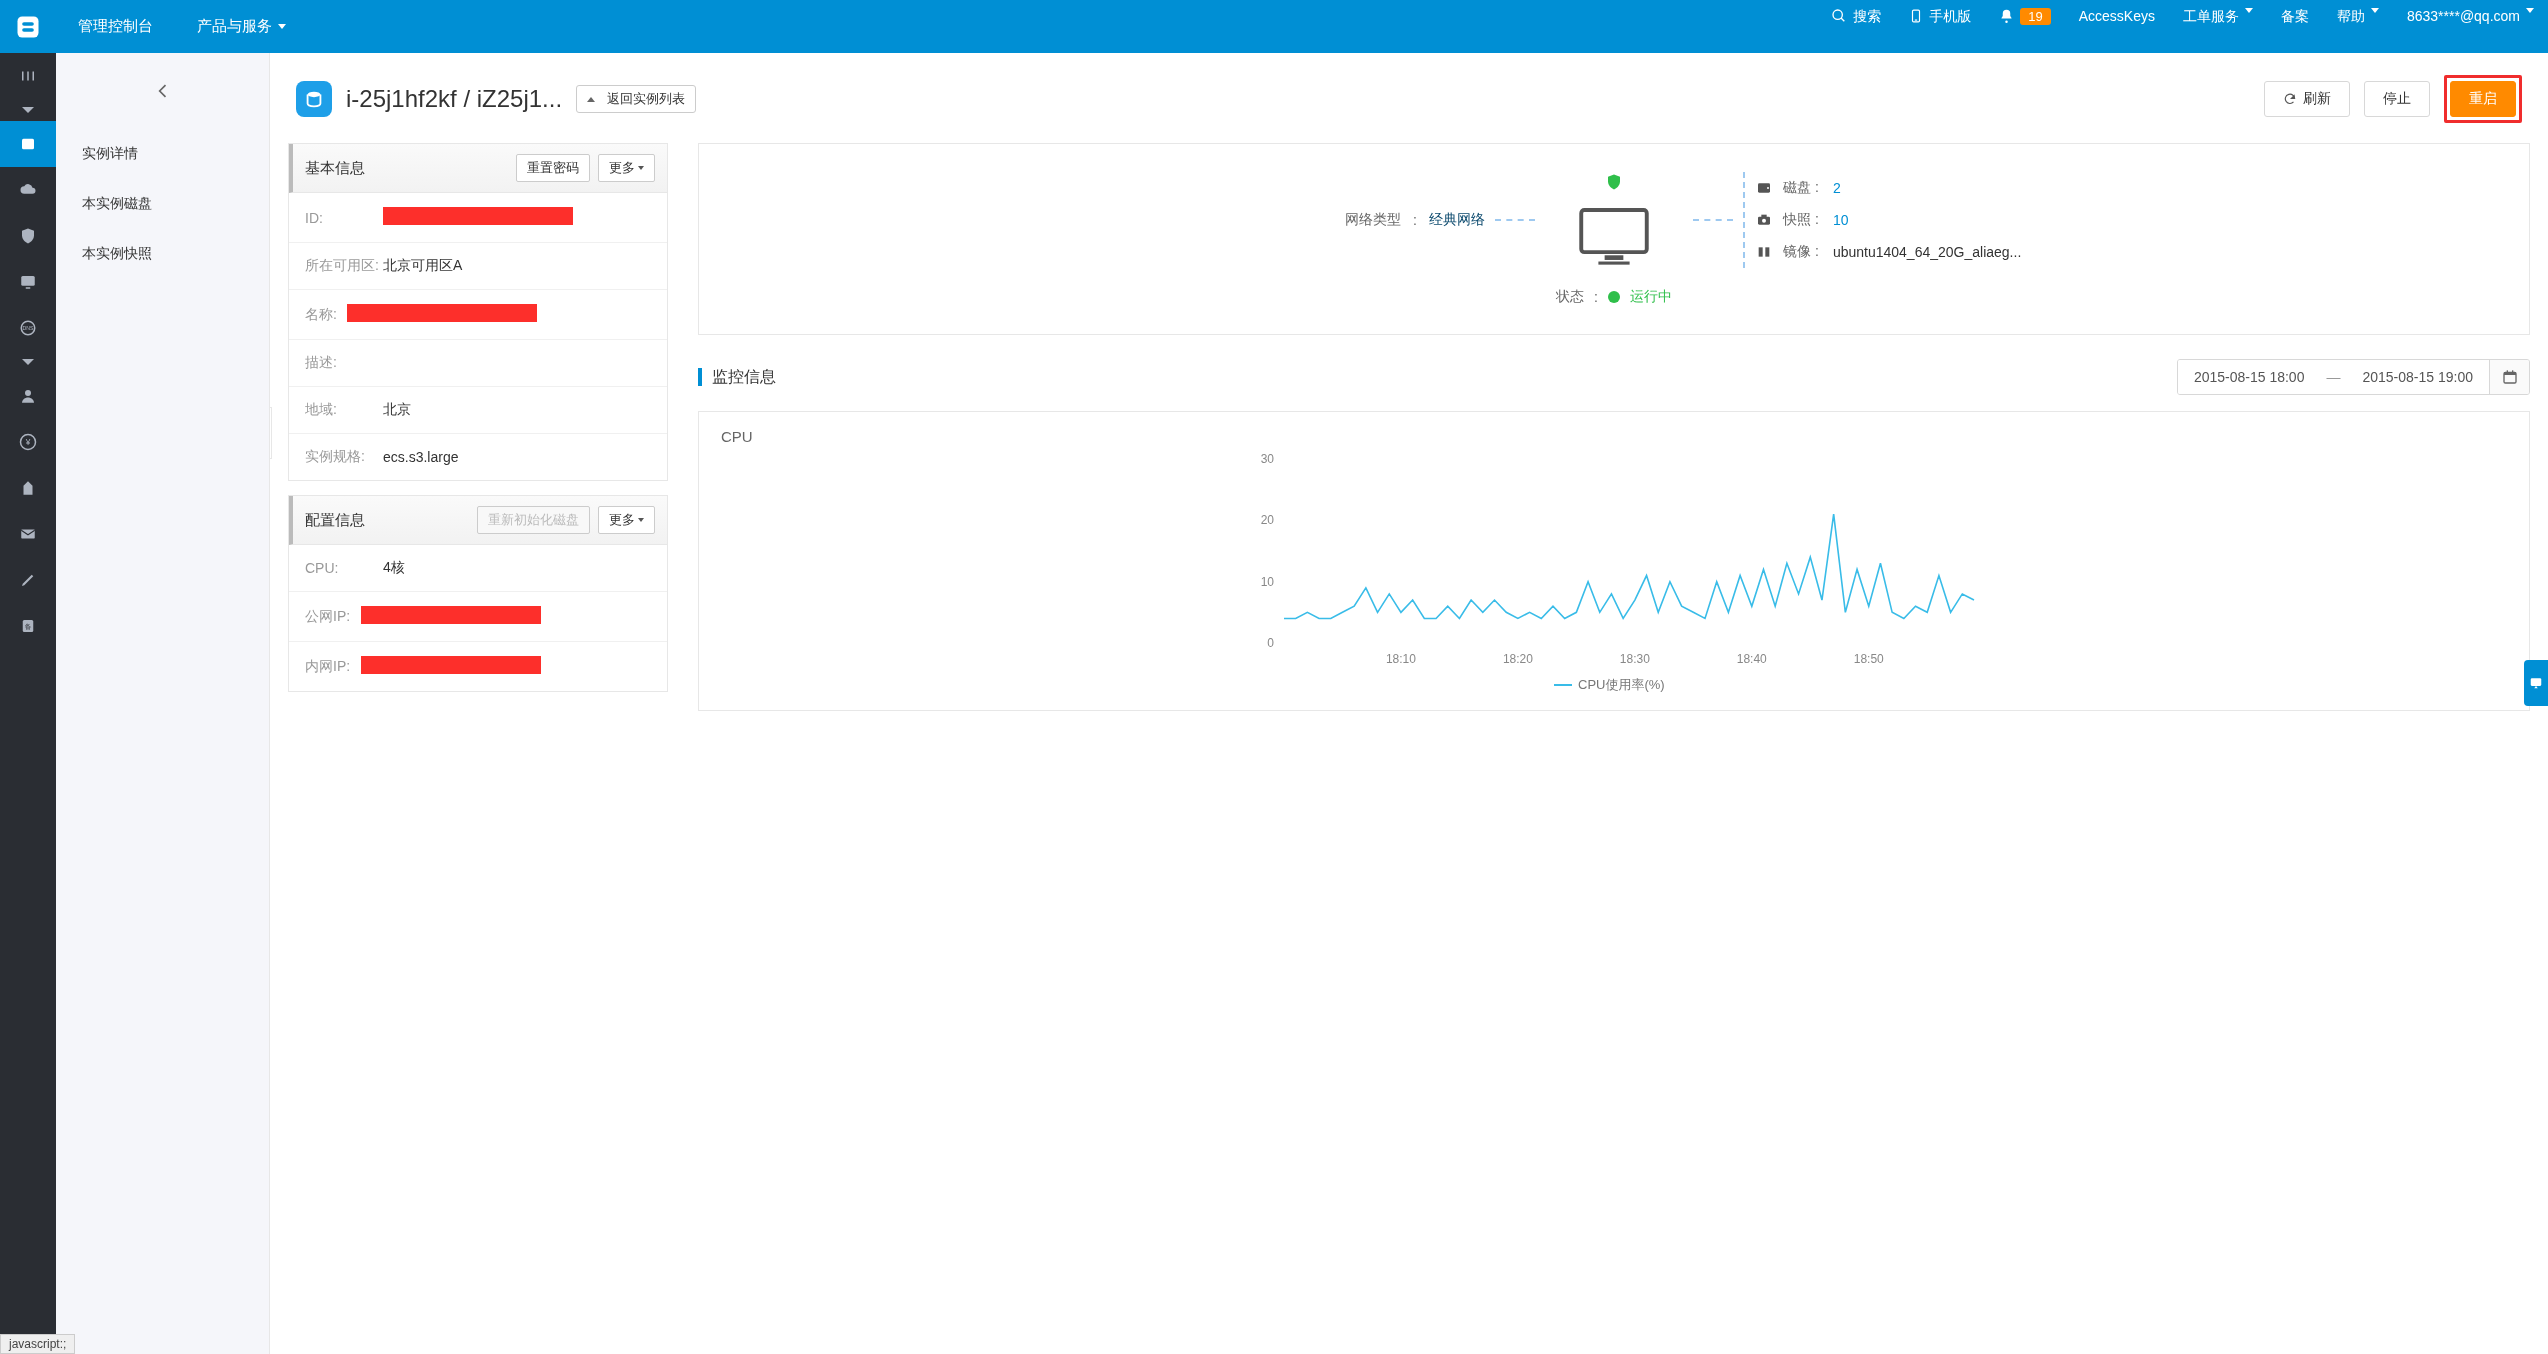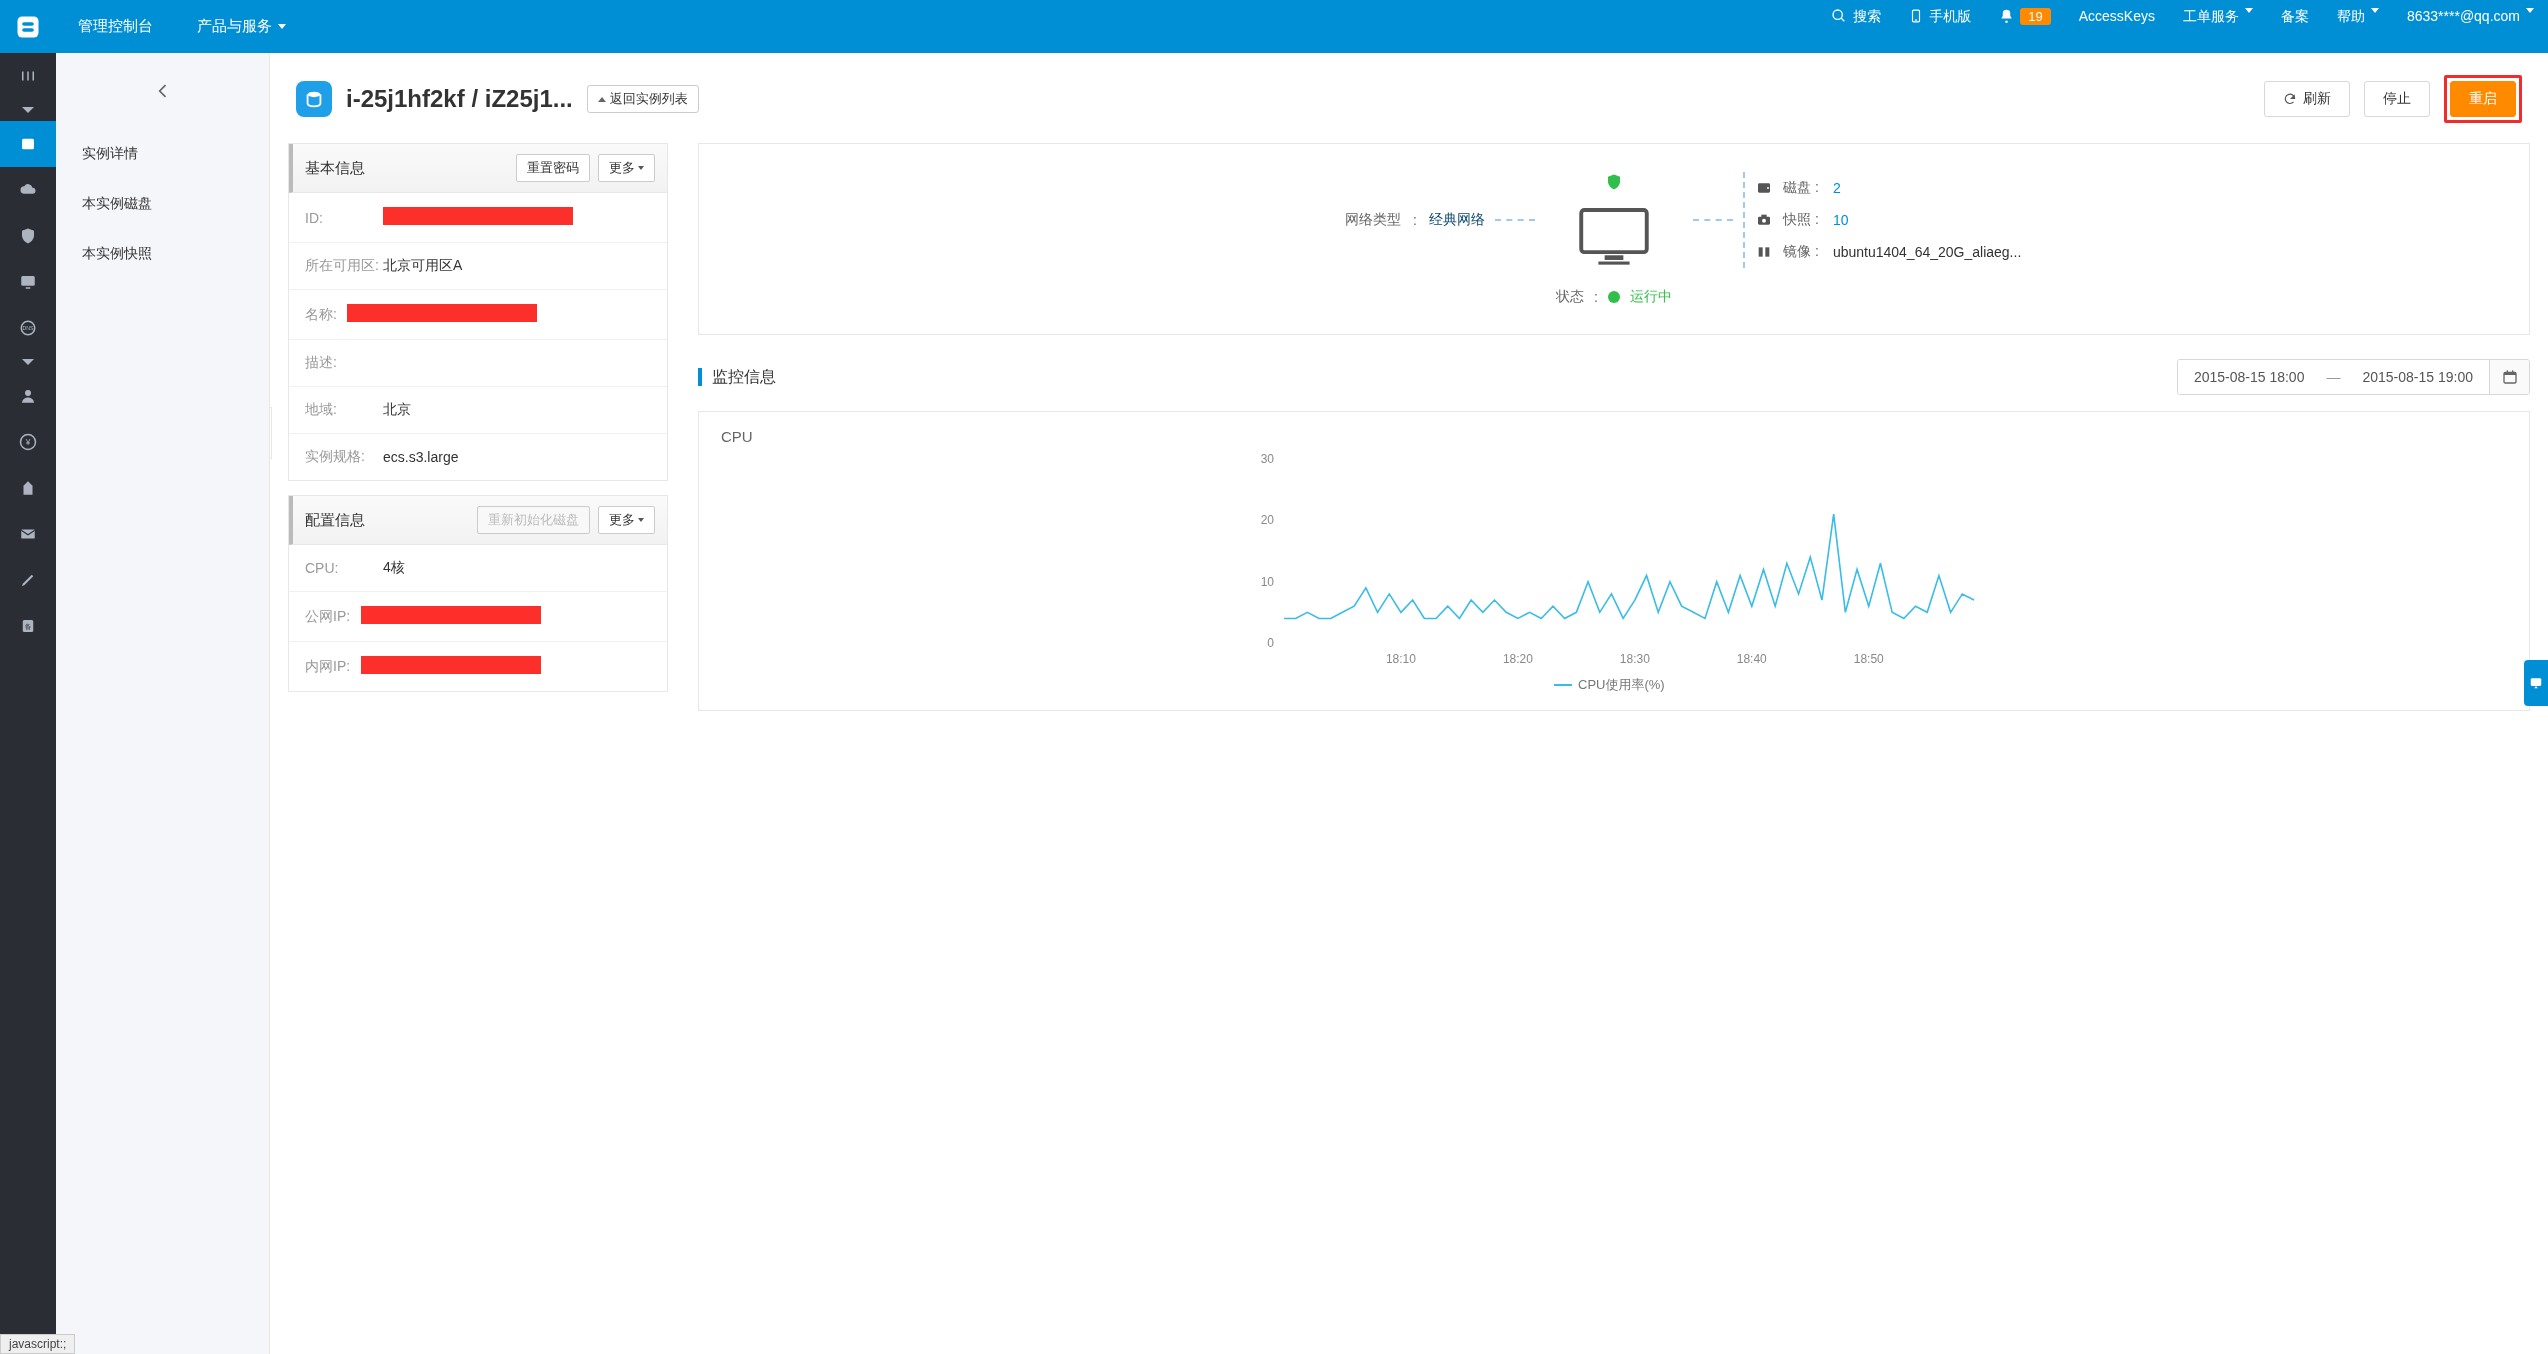--- a/index.html
+++ b/index.html
@@ -20,22 +20,22 @@
 .rail .rail-caret{height:22px}
 .rail svg{width:18px;height:18px;fill:currentColor}
 .side-nav{width:214px;background:#F5F6FA;border-right:1px solid #E7E7E7;padding-top:0}
 .side-nav .back-row{height:76px;display:flex;align-items:center;justify-content:center;cursor:pointer}
 .side-nav .back-row svg{width:20px;height:20px;stroke:#666;fill:none;stroke-width:2}
 .side-nav .side-item{padding:16px 26px;cursor:pointer;font-size:14px;color:#333}
 .content{flex:1;background:#fff;overflow:auto;position:relative;padding:0 18px 18px 18px}
 .page-head{display:flex;align-items:center;padding:22px 8px 20px 8px;gap:14px}
 .page-head .inst-icon{width:36px;height:36px;background:#1E9FE8;border-radius:8px;display:flex;align-items:center;justify-content:center}
 .page-head .inst-icon svg{fill:#fff;width:22px;height:22px}
-.page-head h1{font-size:24px;font-weight:700;color:#333}
-.page-head .chip{border:1px solid #ccc;padding:4px 10px;font-size:13px;border-radius:3px;cursor:pointer;display:flex;align-items:center;gap:4px}
+.page-head h1{font-size:24px;font-weight:400;color:#333}
+.page-head .chip{border:1px solid #ccc;padding:4px 10px;font-size:13px;border-radius:3px;cursor:pointer;display:flex;align-items:center;gap:12px}
 .page-head .chip .up{display:inline-block;border-bottom:5px solid #666;border-left:4px solid transparent;border-right:4px solid transparent}
 .page-head .head-spacer{flex:1}
 .btn{background:#fff;border:1px solid #D8D8D8;padding:8px 18px;border-radius:3px;cursor:pointer;font-size:14px;color:#333;display:flex;align-items:center;gap:6px}
 .btn-orange{background:#FF8A00;border-color:#FF8A00;color:#fff}
 .highlight-box{border:3px solid #F02D2D;padding:3px;border-radius:2px}
 .cols{display:flex;gap:30px;align-items:flex-start}
 .left-col{width:380px;flex:none}
 .right-col{flex:1}
 .panel{border:1px solid #E7E7E7;margin-bottom:14px}
 .panel-head{background:linear-gradient(#FAFAFA,#F2F2F2);border-bottom:1px solid #E7E7E7;border-left:4px solid #bbb;padding:10px 12px;display:flex;align-items:center;gap:8px}

